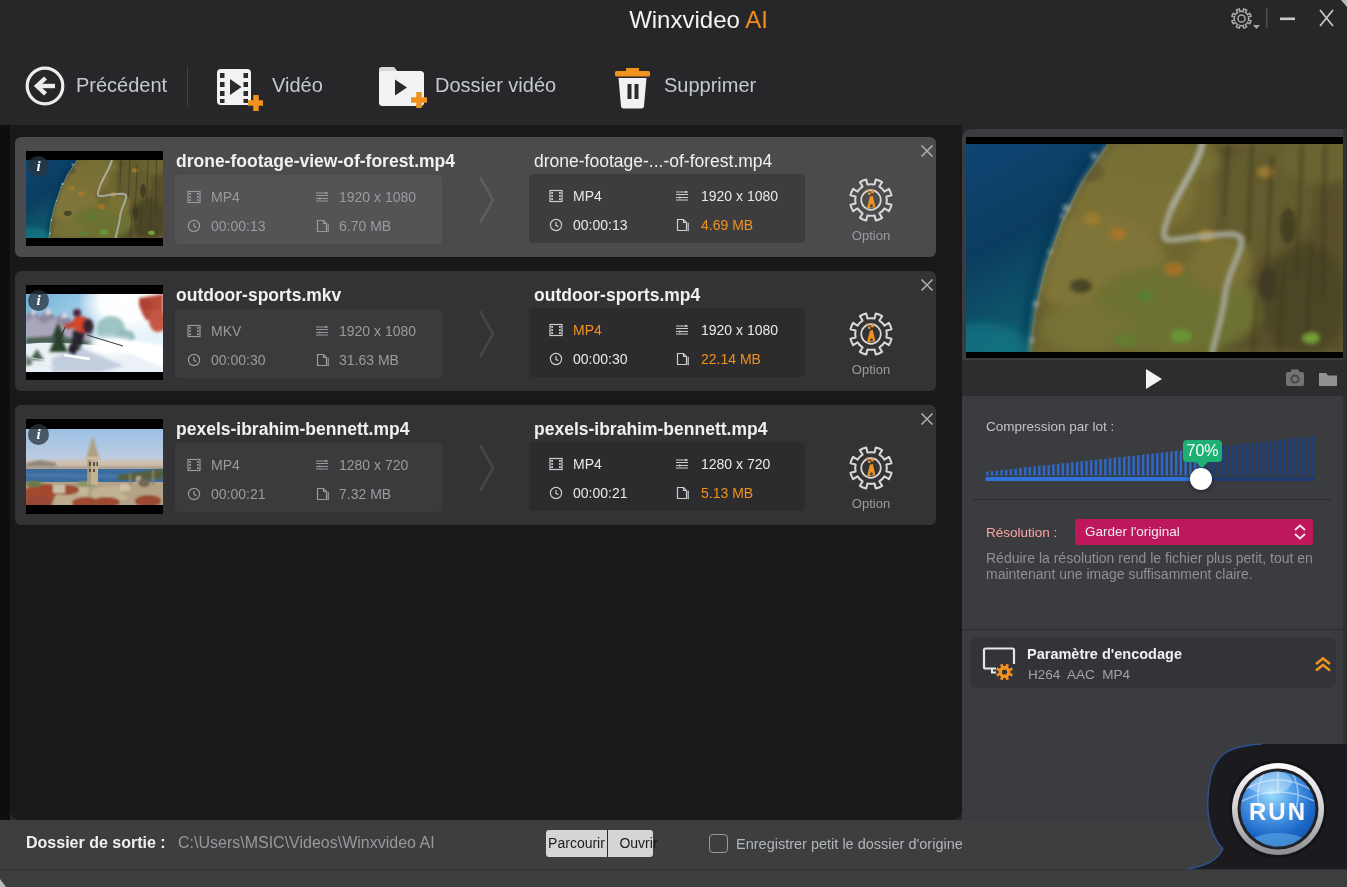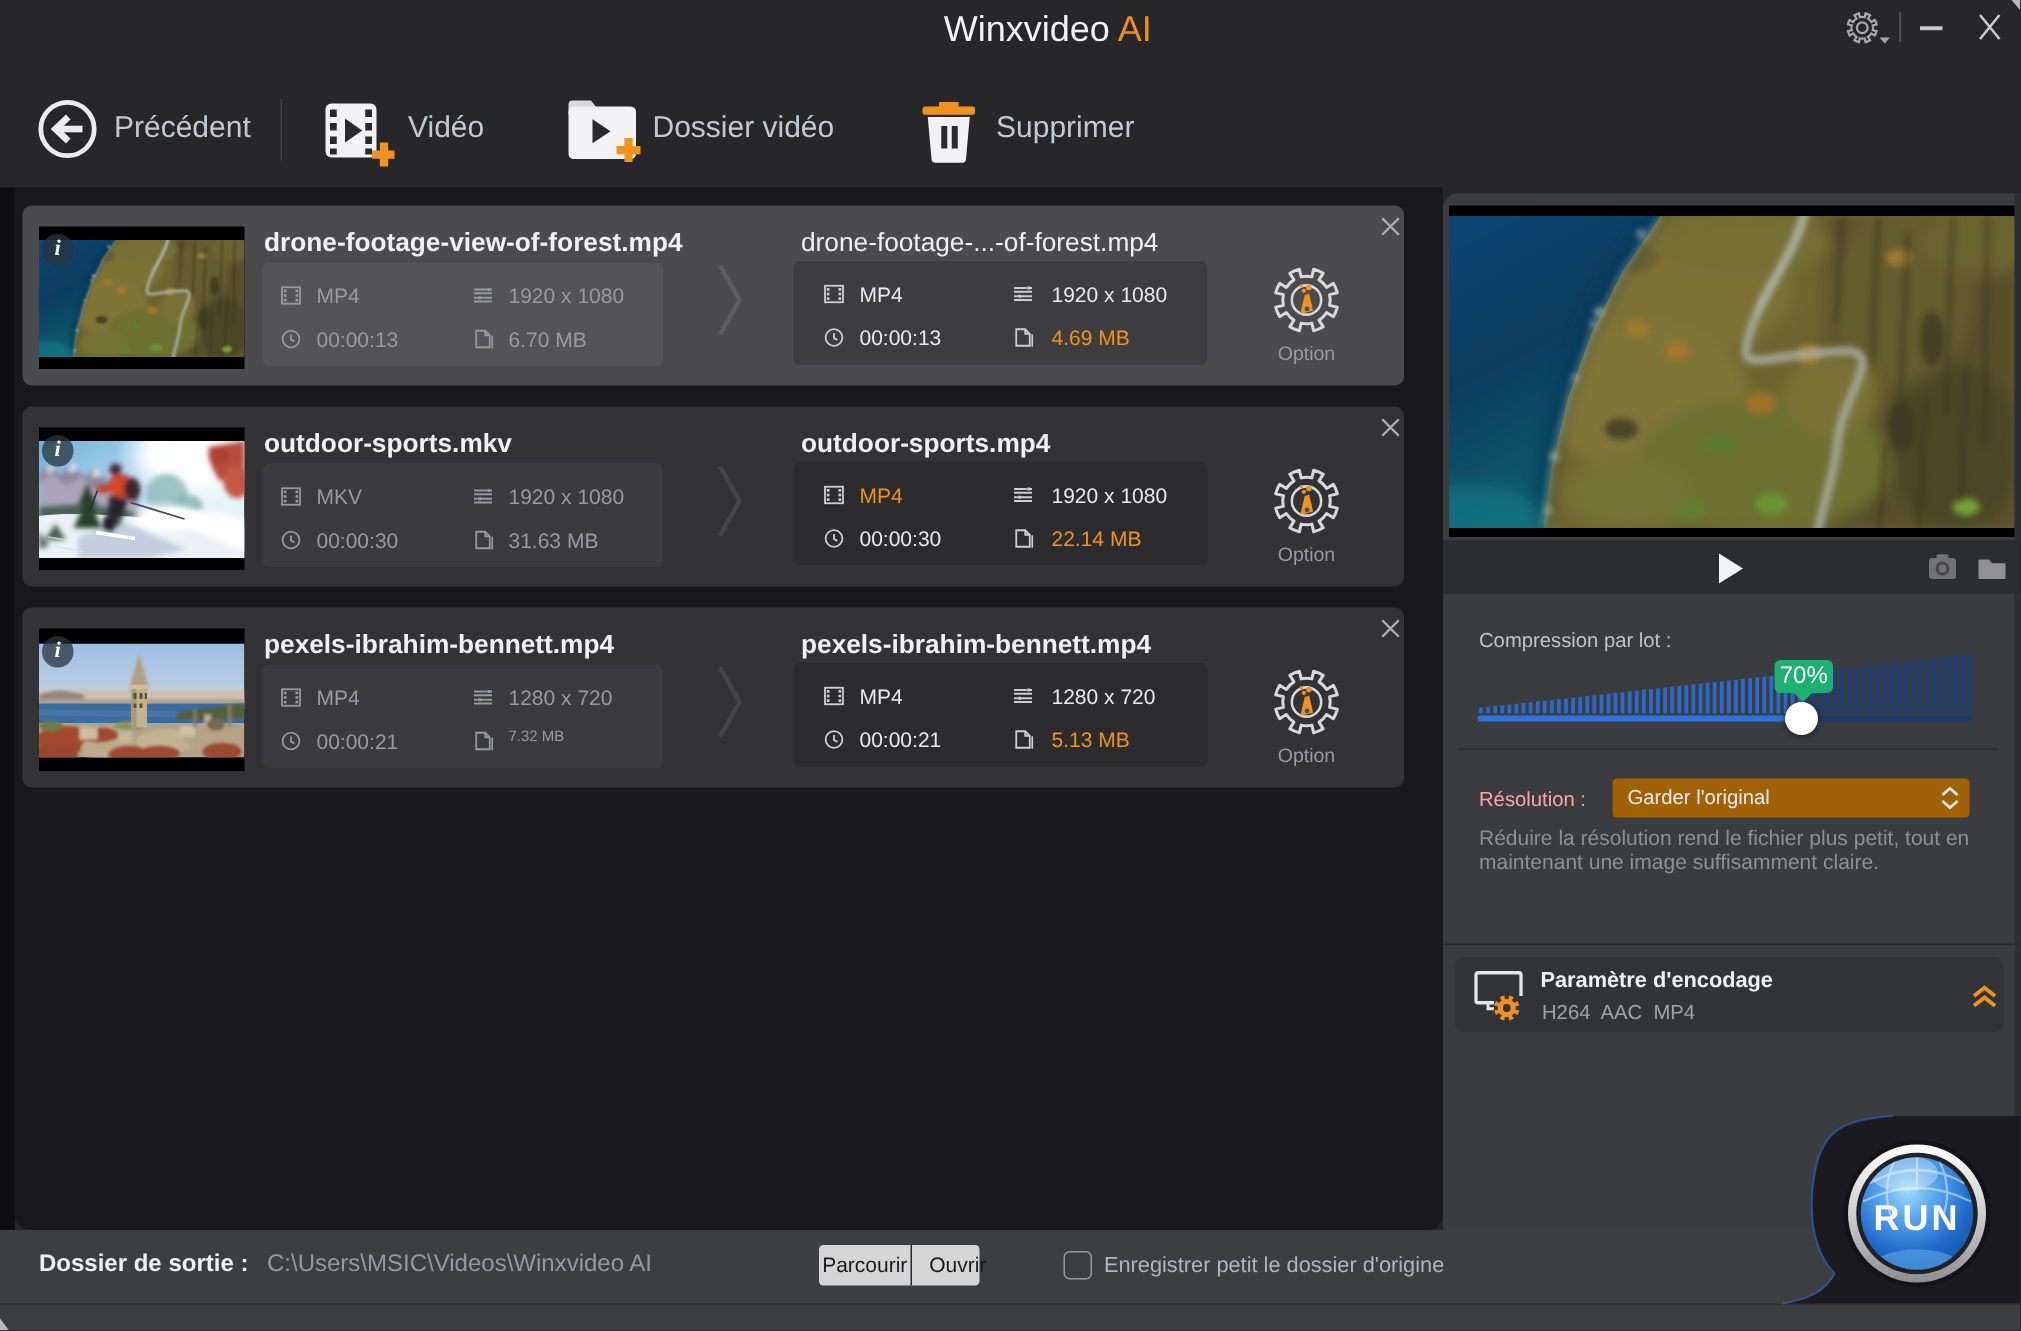--- a/index.html
+++ b/index.html
@@ -432,21 +432,21 @@
         <use href="#ic-res"></use>
       </svg>
     <div class="abs grey" style="left:324px;top:52px;font-size:14px;">1280 x 720</div>
     <svg class="abs" style="left:172px;top:82px;color:#98999b;" width="14" height="14">
         <use href="#ic-clock"></use>
       </svg>
     <div class="abs grey" style="left:196px;top:81px;font-size:14px;">00:00:21</div>
     <svg class="abs" style="left:300px;top:82px;color:#98999b;" width="14" height="14">
         <use href="#ic-doc"></use>
       </svg>
-    <div class="abs grey" style="left:324px;top:81px;font-size:10px;">7.32 MB</div>
+    <div class="abs grey" style="left:324px;top:81px;font-size:14px;">7.32 MB</div>
     <svg class="abs" style="left:462px;top:38px;" width="20" height="50">
         <path d="M3,2 L16,25 L3,48" fill="none" stroke="#454548" stroke-width="3"></path>
       </svg>
     <div class="abs" style="left:519px;top:14px;font-size:17.5px;font-weight:bold;color:#f0f0f2;">pexels-ibrahim-bennett.mp4</div>
     <div class="abs" style="left:514px;top:37px;width:276px;height:69px;background:#2c2c2f;border-radius:4px;"></div>
     <svg class="abs" style="left:534px;top:52px;color:#cdced0;" width="14" height="14">
         <use href="#ic-film"></use>
       </svg>
     <div class="abs" style="left:558px;top:51px;font-size:14px;color:#e9e9eb;">MP4</div>
     <svg class="abs" style="left:660px;top:52px;color:#cdced0;" width="14" height="14">
@@ -590,21 +590,21 @@
     <rect x="214" y="41" width="116" height="4" rx="2" fill="#1c3a6e"></rect>
   </svg>
   <div class="abs" style="left:1190px;top:468px;width:22px;height:22px;border-radius:50%;background:#fff;box-shadow:0 1px 4px rgba(0,0,0,0.5);"></div>
   <div class="abs" style="left:1183px;top:440px;width:39px;height:22px;background:#1eb072;border-radius:4px;color:#fff;font-size:16px;text-align:center;line-height:22px;">70%</div>
   <svg class="abs" style="left:1195px;top:461px;" width="14" height="8">
       <path d="M0,0 L14,0 L7,7 Z" fill="#1eb072"></path>
     </svg>
   <div class="abs" style="left:972px;top:499px;width:360px;height:1px;background:#2d2d30;"></div>
 
   <div class="abs" style="left:986px;top:525px;font-size:13.5px;color:#fca5a5;text-align:center;">Résolution :</div>
-  <div class="abs" style="left:1075px;top:519px;width:238px;height:26px;background:#a16207;border-radius:3px;">
+  <div class="abs" style="left:1075px;top:519px;width:238px;height:26px;background:#be185d;border-radius:3px;">
     <div class="abs" style="left:10px;top:5px;font-size:13.5px;color:#ececee;">Garder l'original</div>
     <svg class="abs" style="left:218px;top:5px;" width="14" height="16" viewBox="0 0 14 16">
       <path d="M2,6 L7,1.5 L12,6" fill="none" stroke="#e8e8ea" stroke-width="1.8"></path>
       <path d="M2,10 L7,14.5 L12,10" fill="none" stroke="#e8e8ea" stroke-width="1.8"></path>
     </svg>
   </div>
   <div class="abs" style="left:986px;top:550px;width:350px;font-size:14px;line-height:16px;color:#8f9093;">Réduire la résolution rend le fichier plus petit, tout en maintenant une image suffisamment claire.</div>
 
   <div class="abs" style="left:962px;top:629px;width:385px;height:1px;background:#2c2c2e;"></div>
   <div class="abs" style="left:970px;top:638px;width:366px;height:50px;background:#333437;border-radius:6px;"></div>

